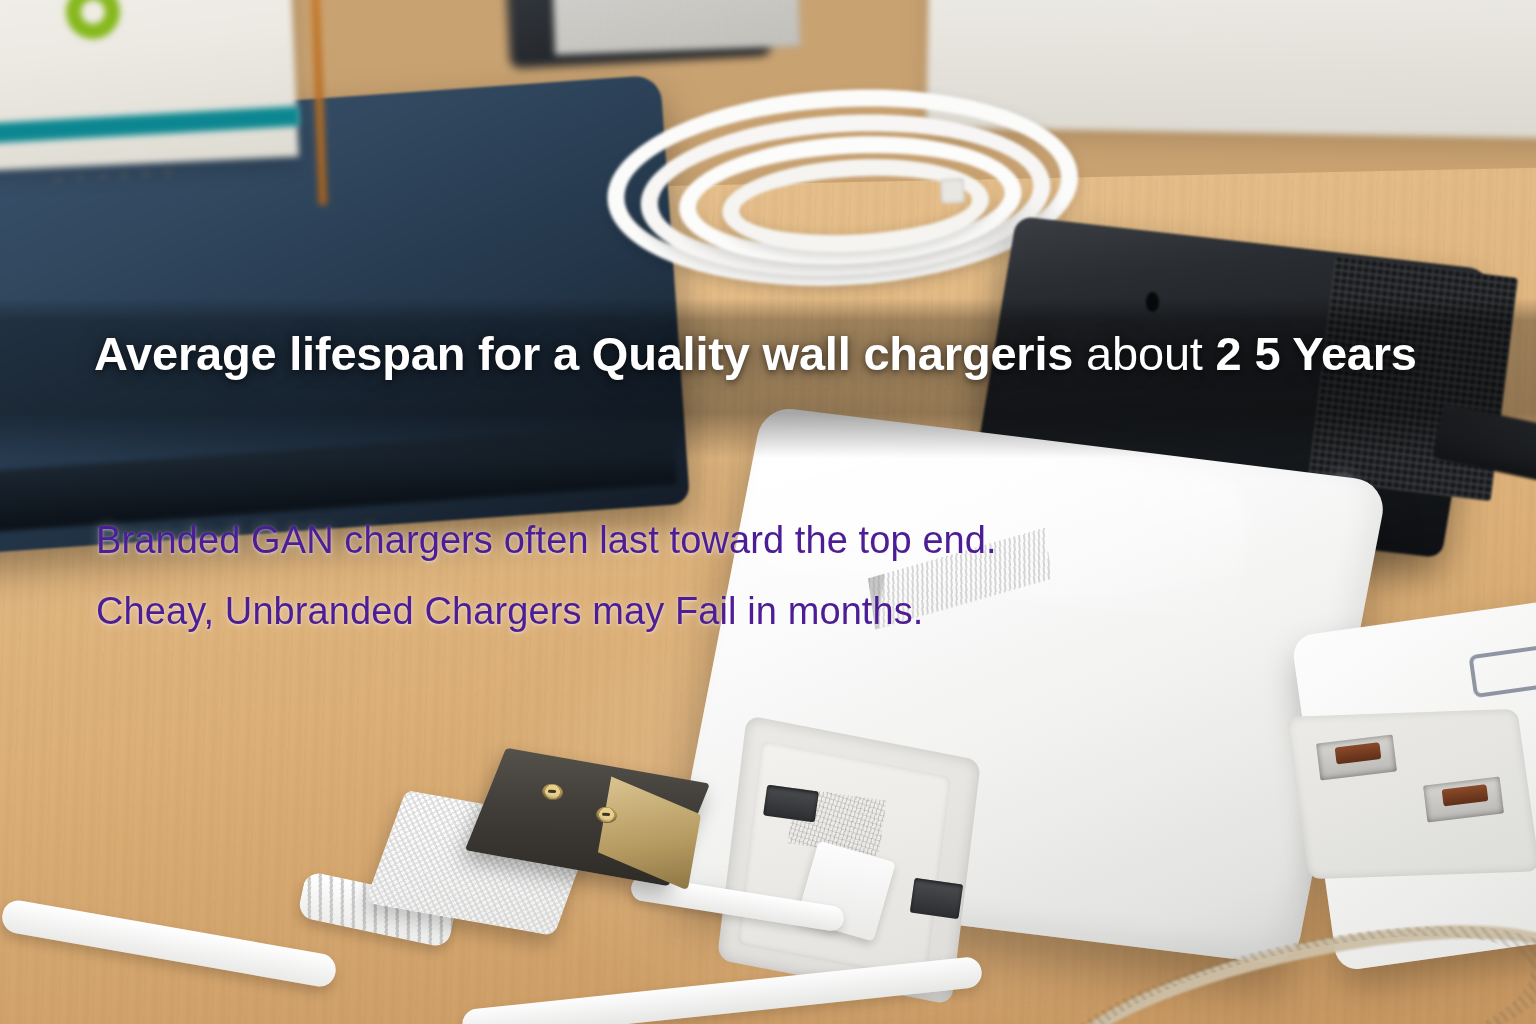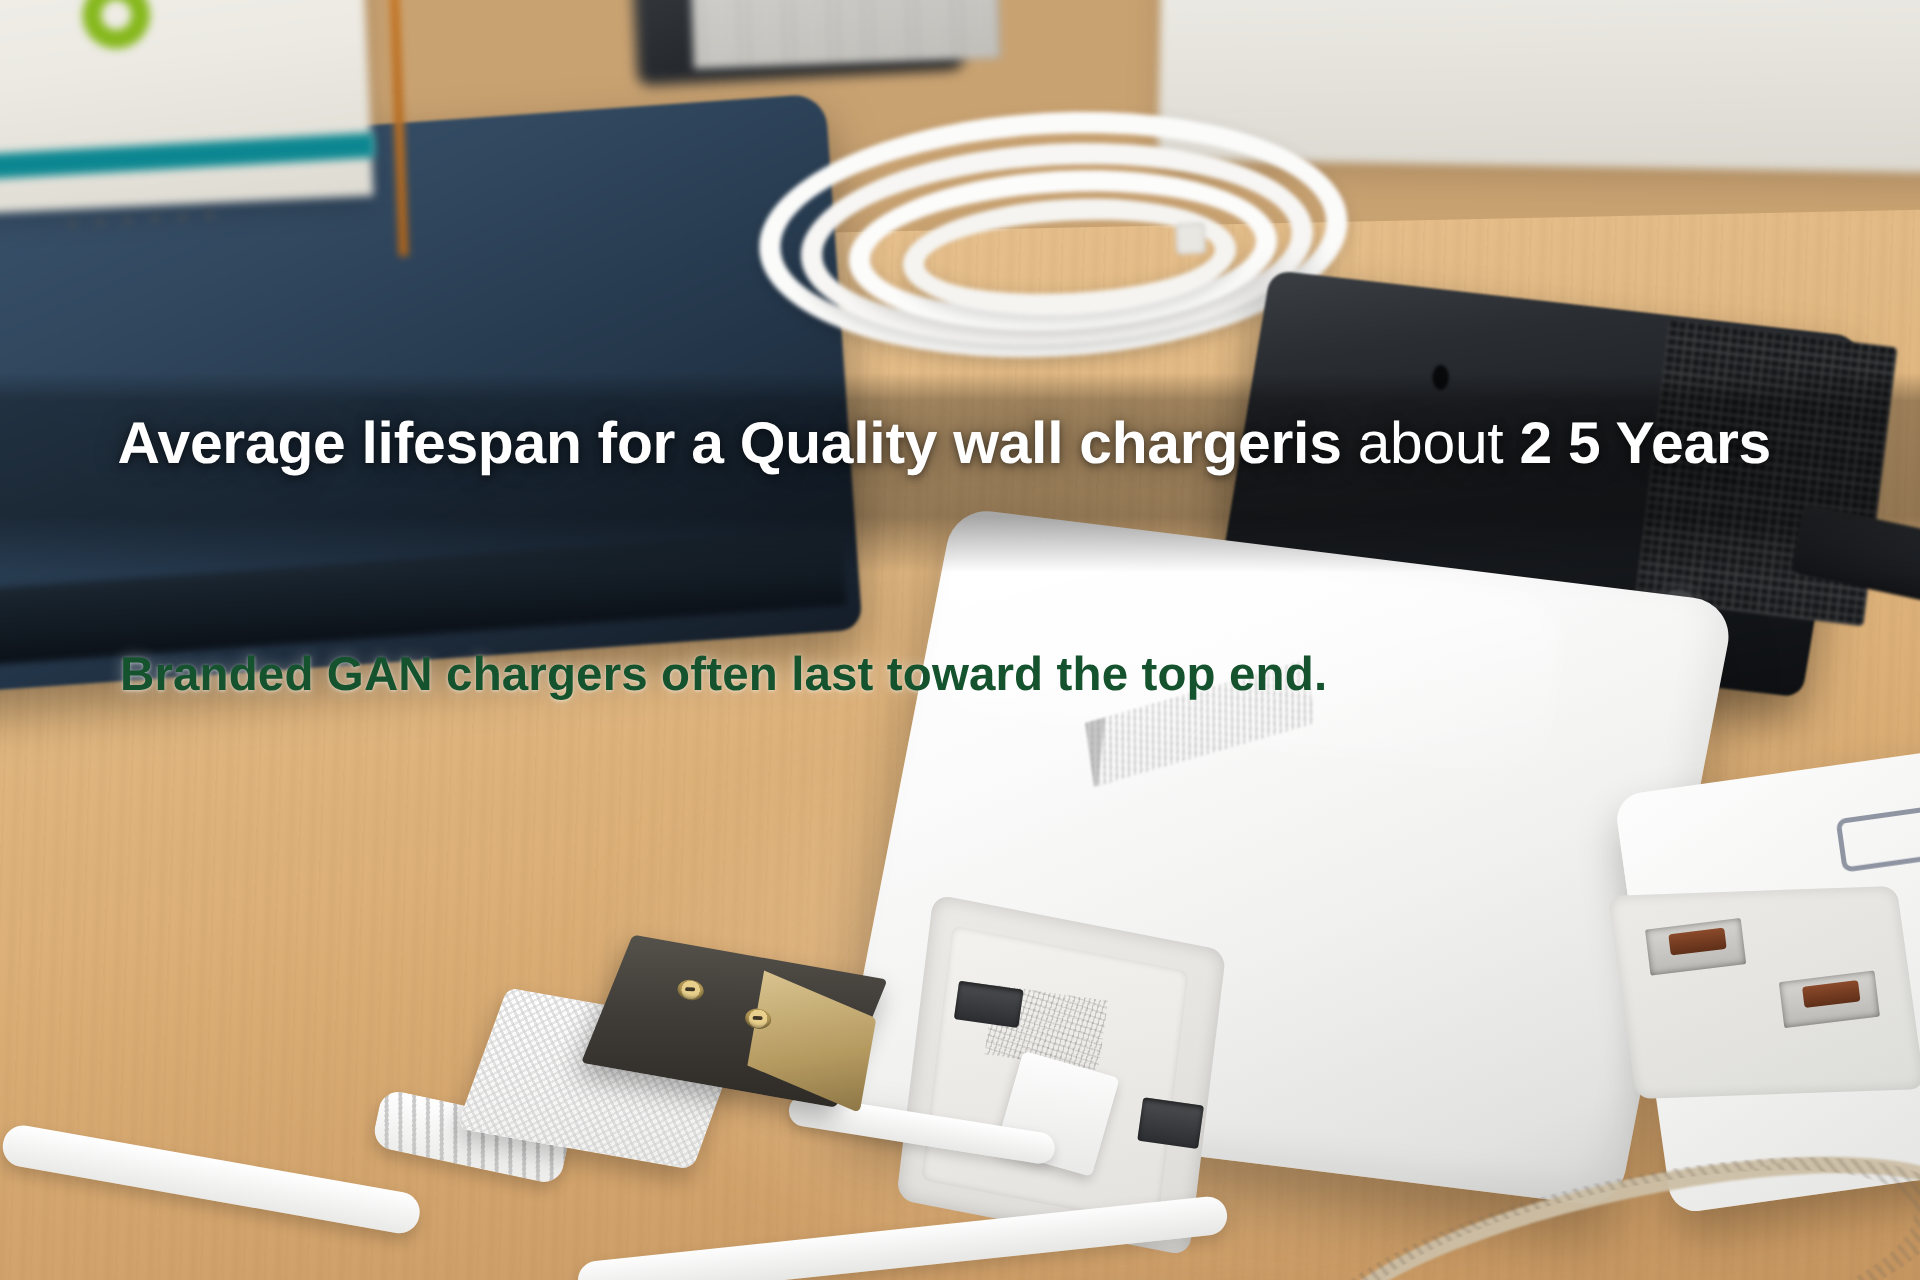--- a/index.html
+++ b/index.html
@@ -604,24 +604,24 @@
     text-shadow: 0 2px 7px rgba(0,0,0,0.55), 0 0 22px rgba(0,0,0,0.35);
   }
   .headline .hl-strong { font-weight: 700; }
   .headline .hl-light  { font-weight: 400; }
 
   .body-block {
     position: absolute;
     left: 96px;
     top: 505px;
     width: 1300px;
-    color: #14532d;
+    color: #4c1d95;
     font-size: 38px;
     line-height: 71px;
-    font-weight: 700;
+    font-weight: 400;
     letter-spacing: 0.1px;
     text-shadow: 0 1px 3px rgba(255,255,255,0.55), 0 0 12px rgba(255,255,255,0.4);
   }
   .body-line { white-space: nowrap; }
 </style>
 </head>
 <body>
 
 <div id="stage">
 
@@ -689,15 +689,16 @@
     <div class="usb-contact uc-2"></div>
     <div class="brick-wire-out"></div>
   </div>
 
   <div class="headline-scrim"></div>
 
   <div class="headline"><span class="hl-strong">Average lifespan for a Quality wall chargeris</span> <span class="hl-light">about</span> <span class="hl-strong">2 5 Years</span></div>
 
   <div class="body-block">
     <div class="body-line">Branded GAN chargers often last toward the top end.</div>
+    <div class="body-line">Cheay, Unbranded Chargers may Fail in months.</div>
   </div>
 
 </div>
 
 </body></html>

